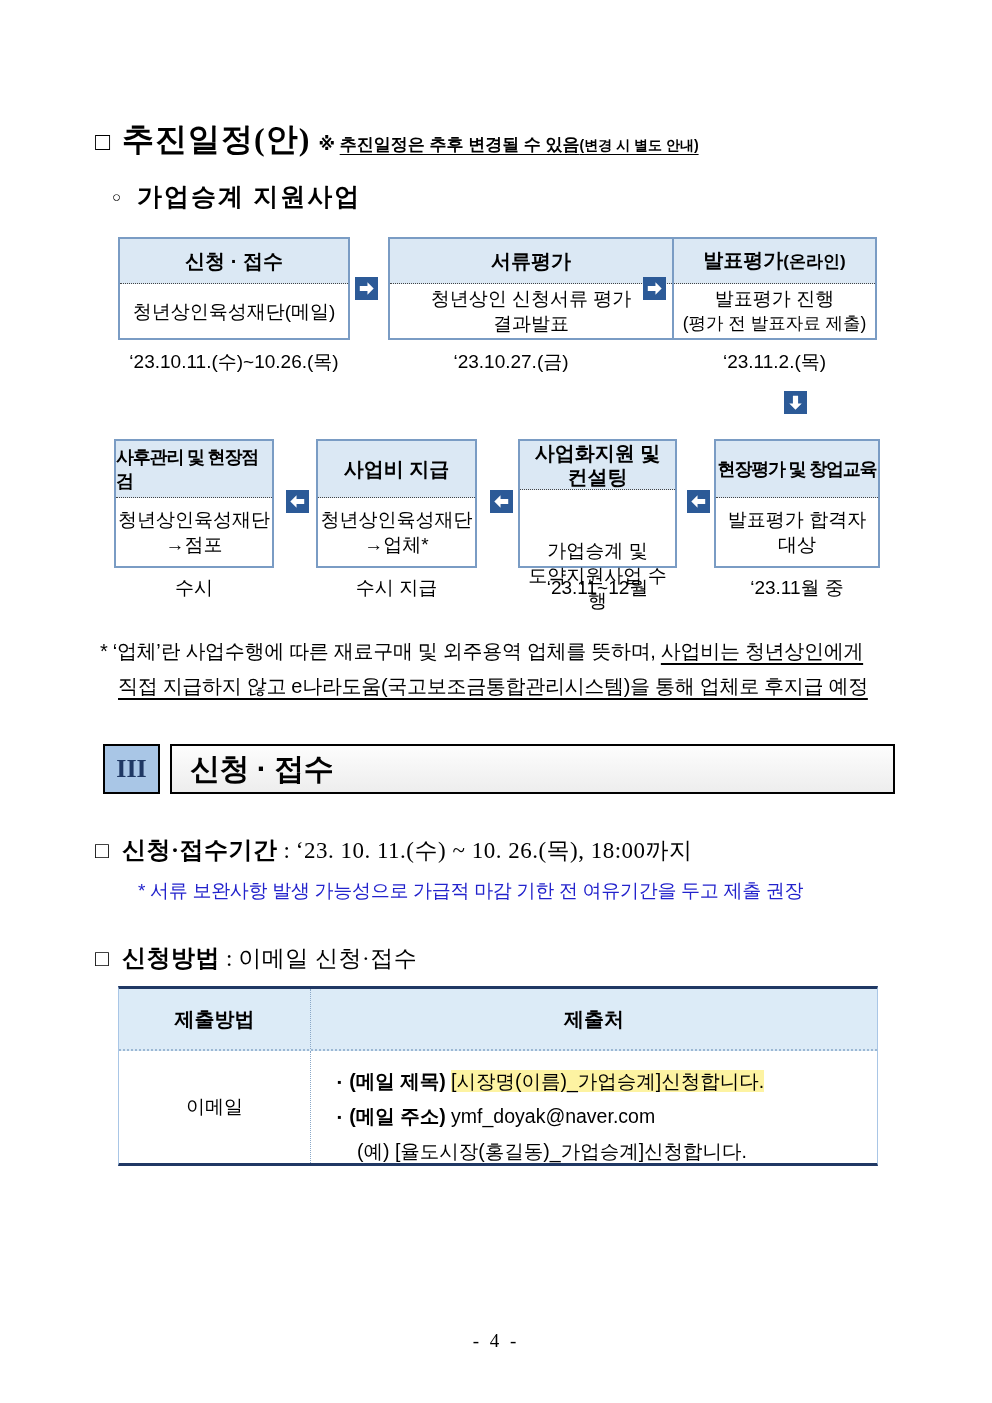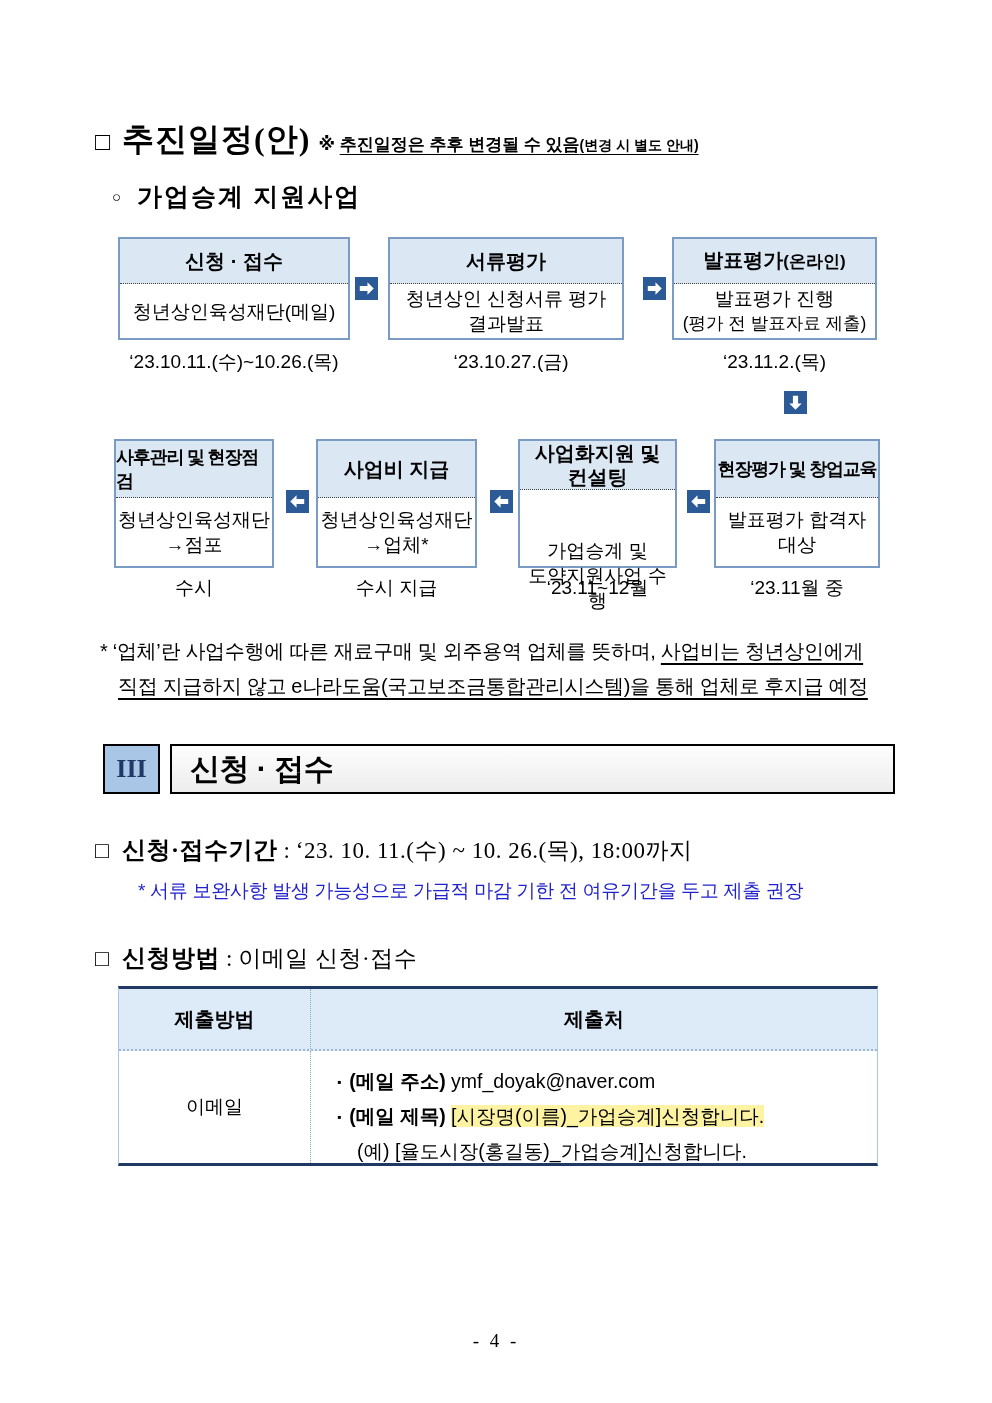--- a/index.html
+++ b/index.html
@@ -110,21 +110,21 @@
     <div class="fc-body">
         <span>청년상인육성재단(메일)</span>
       </div>
   </div>
   <div class="arr right" style="left:355px; top:277px;">
     <svg viewBox="0 0 24 24" width="23" height="23">
         <rect width="24" height="24" fill="#2c5a97"></rect>
         <path d="M5 9.3h8V5.5l6.5 6.5-6.5 6.5v-3.8H5z" fill="#fff"></path>
       </svg>
   </div>
-  <div class="fc-box r1" style="left:388px; top:237px; width:236px; height:103px;">
+  <div class="fc-box r1" style="left:388px; top:237px; width:286px; height:103px;">
     <div class="fc-head">
         <span>서류평가</span>
       </div>
     <div class="fc-body">
       <span>청년상인 신청서류 평가</span>
         <span>결과발표</span>
     </div>
   </div>
   <div class="arr right" style="left:643px; top:277px;">
     <svg viewBox="0 0 24 24" width="23" height="23">
@@ -241,25 +241,25 @@
 
   <div class="tbl">
     <div class="tbl-head">
       <div class="th col1">제출방법</div>
       <div class="th col2">제출처</div>
     </div>
     <div class="tbl-body">
       <div class="td1 col1">이메일</div>
       <div class="td2 col2">
         <div>
+          <span class="blt">▪</span><span class="b">(메일 제목)</span> <span class="hl">[시장명(이름)_가업승계]신청합니다.</span>
+        </div>
+        <div>
           <span class="blt">▪</span><span class="b">(메일 주소)</span> <span>ymf_doyak@naver.com</span>
         </div>
-        <div>
-          <span class="blt">▪</span><span class="b">(메일 제목)</span> <span class="hl">[시장명(이름)_가업승계]신청합니다.</span>
-        </div>
         <div class="ex-line">(예) [율도시장(홍길동)_가업승계]신청합니다.</div>
       </div>
     </div>
   </div>
 
   <div class="pageno">- 4 -</div>
 
 </div>
 
 </body></html>

